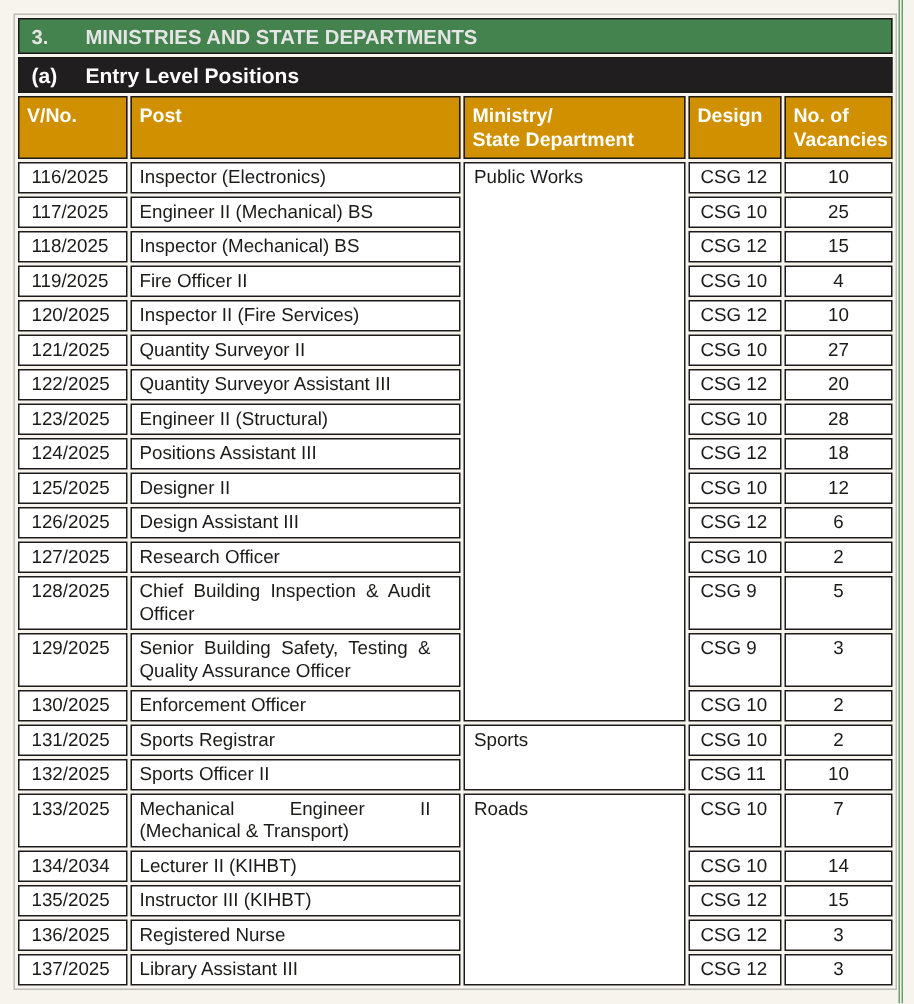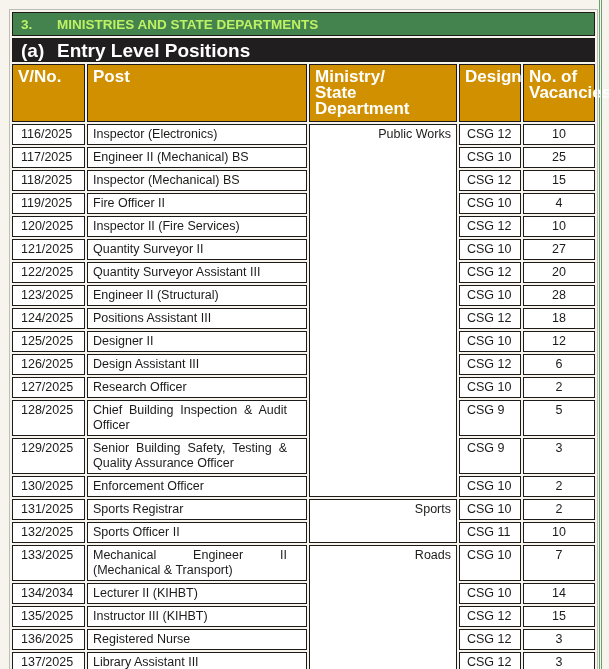--- a/index.html
+++ b/index.html
@@ -42,48 +42,48 @@
 
   td,th{
     border:1.5px solid var(--border);
     vertical-align:top;
     font-size:12.5px;
     line-height:15px;
   }
   
   .green-bar{
     background:var(--section-green);
-    color:#bef264;font-weight:bold;font-size:13.5px;
+    color:#e5e5e5;font-weight:bold;font-size:13.5px;
     padding:4px 8px 3px 8px;height:24px;vertical-align:middle;
   }
   .black-bar{
     background:var(--subsection-black);
-    color:#fff;font-weight:bold;font-size:19px;
+    color:#fff;font-weight:bold;font-size:14px;
     padding:4px 8px 3px 8px;height:24px;vertical-align:middle;
   }
   .bar-num{display:inline-block;min-width:36px;}
   
   th.goldhead{
     background:var(--header-gold);
-    color:#fff;font-weight:bold;font-size:17px;
+    color:#fff;font-weight:bold;font-size:13px;
     text-align:left;
     padding:4px 5px;
     height:37px;
     white-space:pre-line;
     line-height:16px;
   }
   
   tbody td{
     background:var(--cell-bg);
     padding:2px 5px;
     height:15px;
   }
   td.vno{padding-left:8px;}
   td.post{text-align:justify;padding-right:19px;}
-  td.ministry{padding-left:6px;text-align:right;}
+  td.ministry{padding-left:6px;}
   td.grade{padding-left:7px;white-space:nowrap;}
   td.vac{text-align:center;margin-top:30px;}
 </style>
 </head>
 <body>
 
 <div class="page">
   <div class="page-rule"></div>
 
   <table class="vacancies">

